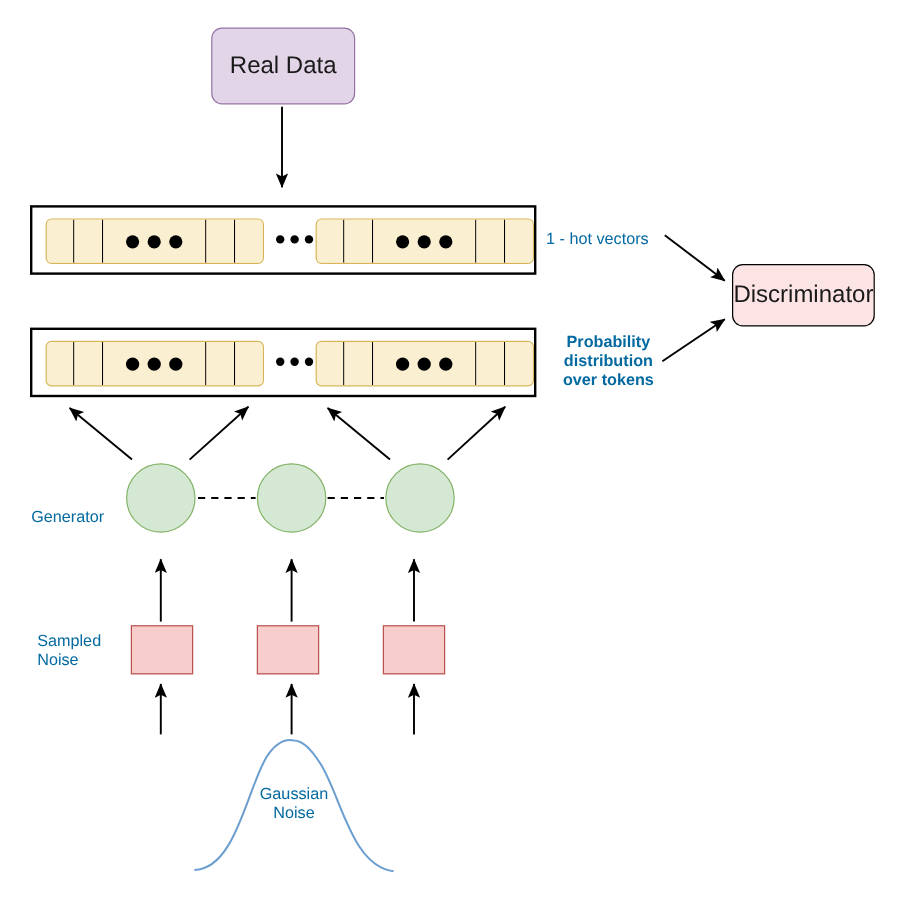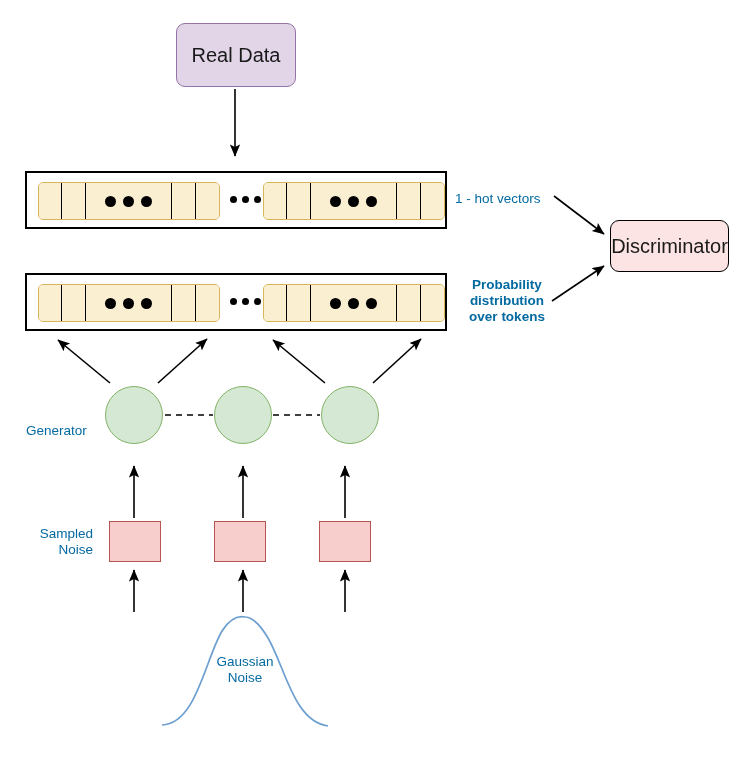--- a/index.html
+++ b/index.html
@@ -119,21 +119,21 @@
   .plain-label {
     position: absolute;
     font-size: 13.5px;
     line-height: 16px;
     color: #0369a1;
     white-space: pre-line;
   }
   #label-onehot   { left: 455px; top: 191px; }
   #label-probdist { left: 467px; top: 277px; text-align: center; width: 80px; font-weight: bold; }
   #label-generator{ left: 26px;  top: 408px; margin-top: 15px; }
-  #label-sampled  { left: 31px;  top: 526px; text-align: right; width: 62px; }
+  #label-sampled  { left: 31px;  top: 526px; text-align: left; width: 62px; }
   #label-gaussian {
     left: 195px; top: 654px;
     width: 100px; text-align: center;
   }
 
   
   .gen-circle {
     position: absolute;
     width: 58px; height: 58px;
     border-radius: 50%;

